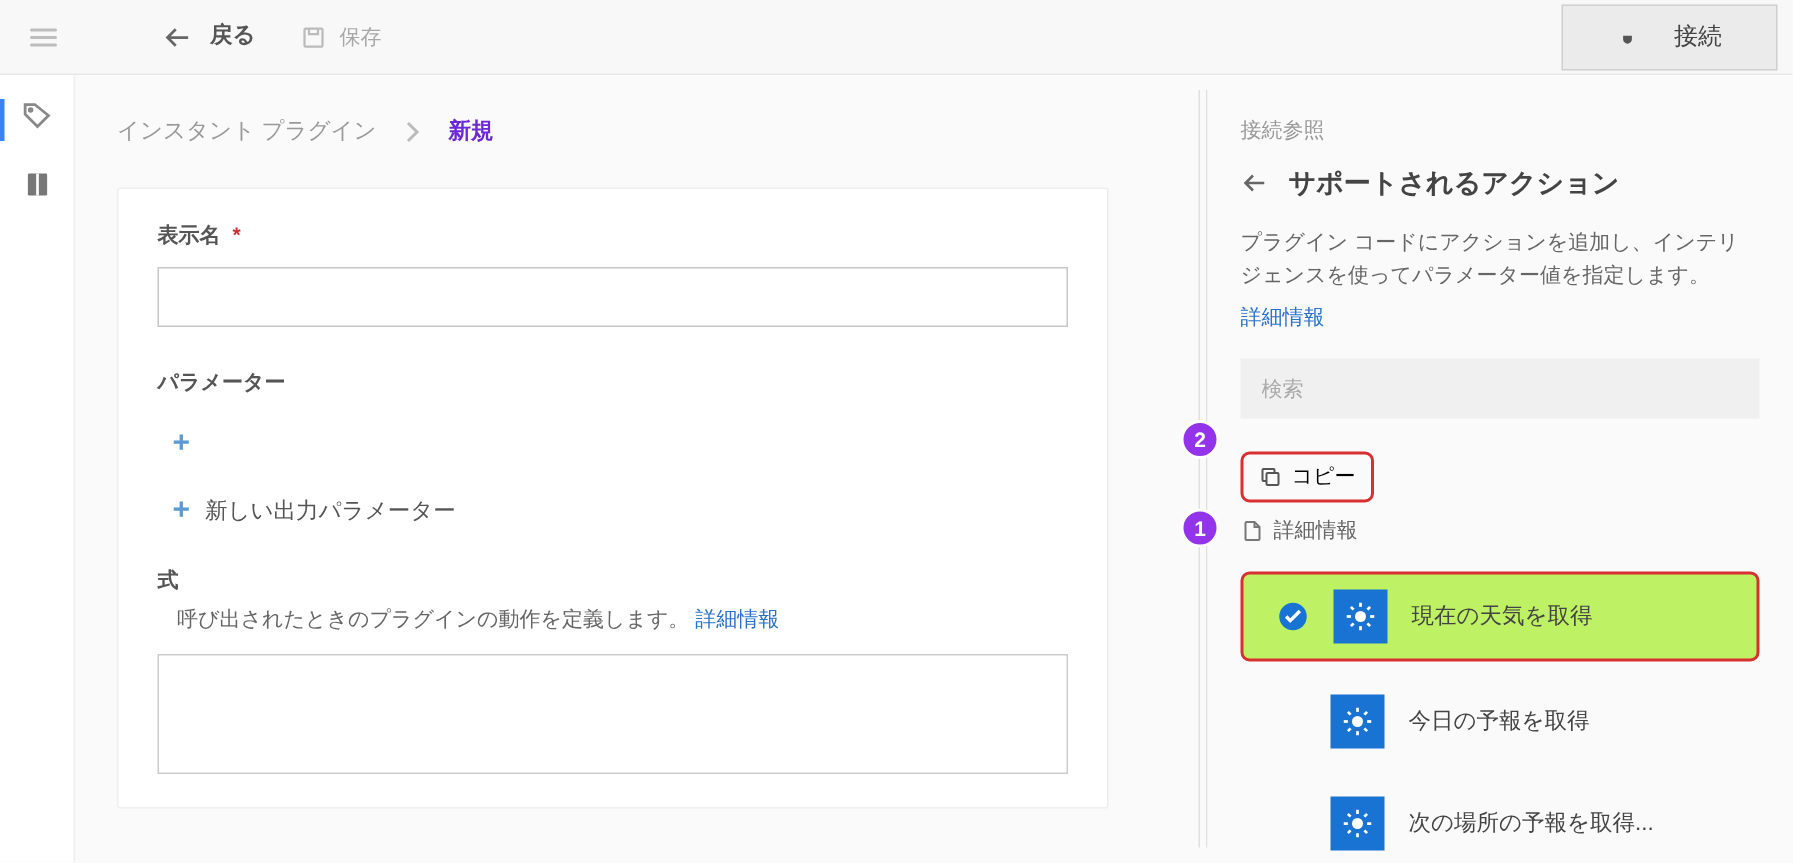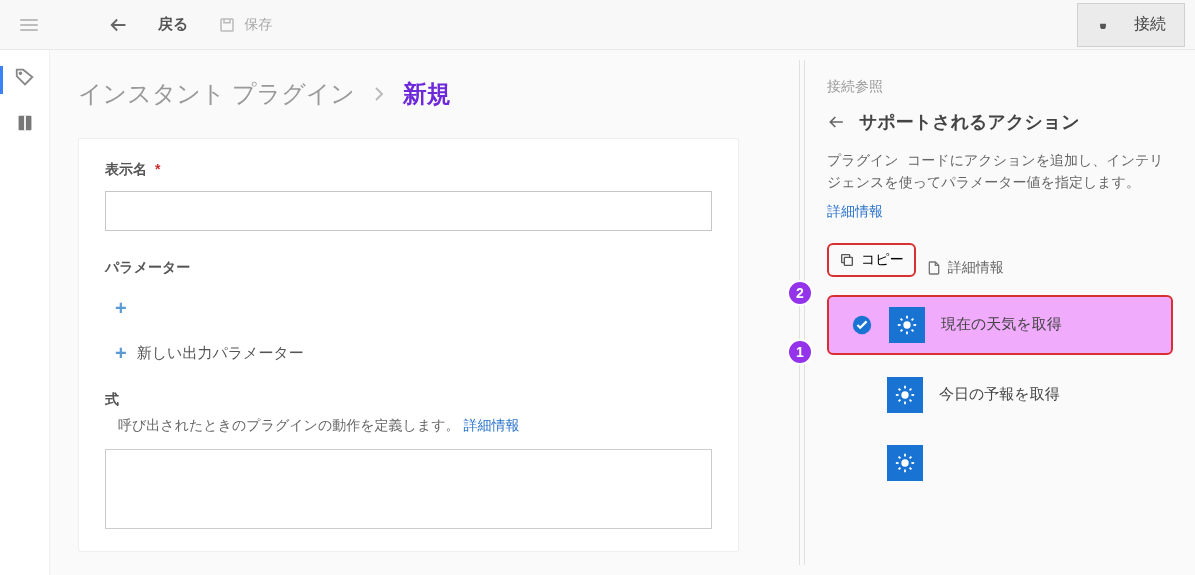--- a/index.html
+++ b/index.html
@@ -1,34 +1,34 @@
 <!DOCTYPE html>
 <html><head>
   <meta charset="utf-8">
   <style>
     * { box-sizing: border-box; margin: 0; padding: 0; font-family: "Hiragino Kaku Gothic Pro", "メイリオ", Meiryo, sans-serif; }
     body { width: 1195px; height: 575px; background: #fafafa; overflow: hidden; position: relative; }
     
     .topbar { height: 50px; display: flex; align-items: center; padding: 0 10px; background: #f8f8f8; border-bottom: 1px solid #e8e8e8; }
     .hamburger { width: 28px; height: 28px; display: flex; flex-direction: column; justify-content: center; gap: 3px; cursor: pointer; margin-right: 60px; margin-left: 10px; }
     .hamburger span { height: 2px; background: #bdbdbd; border-radius: 1px; width: 18px; }
-    .back-group { display: flex; align-items: center; gap: 28px; color: #555; font-size: 15px; font-weight: bold; cursor: pointer; }
+    .back-group { display: flex; align-items: flex-start; gap: 10px; color: #555; font-size: 15px; font-weight: bold; cursor: pointer; }
     .arrow-left { width: 22px; height: 22px; display: inline-block; }
     .save-group { display: flex; align-items: center; gap: 8px; color: #a8a8a8; font-size: 14px; margin-left: 30px; justify-content: flex-end; }
     .save-icon { width: 18px; height: 18px; }
-    .connect-btn { margin-left: auto; background: #ebebeb; border: 1px solid #d0d0d0; padding: 8px 18px; display: flex; align-items: center; gap: 24px; font-size: 16px; color: #444; cursor: pointer; height: 44px; }
+    .connect-btn { margin-left: auto; background: #ebebeb; border: 1px solid #d0d0d0; padding: 8px 36px; display: flex; align-items: center; gap: 24px; font-size: 16px; color: #444; cursor: pointer; height: 44px; }
     .plug-icon { width: 14px; height: 14px; }
     
     .main-wrap { display: flex; height: calc(100% - 50px); }
     .left-rail { width: 50px; border-right: 1px solid #eee; background: #fff; display: flex; flex-direction: column; align-items: center; padding-top: 16px; gap: 24px; }
     .rail-icon { width: 22px; height: 22px; }
     .rail-marker { position: absolute; left: 0; top: 66px; width: 3px; height: 28px; background: #3b82f6; }
     
     .center-panel { flex: 1; padding: 28px 60px 20px 28px; position: relative; }
-    .breadcrumb { display: flex; align-items: center; gap: 18px; font-size: 24px; color: #999; margin-bottom: 28px; }
+    .breadcrumb { display: flex; align-items: center; gap: 18px; font-size: 15px; color: #999; margin-bottom: 28px; }
     .breadcrumb .crumb-current { color: #6d28d9; font-weight: bold; }
     .chev-right { color: #bbb; font-size: 18px; }
     
     .form-section { background: #fff; border: 1px solid #eee; border-radius: 2px; padding: 22px 26px; }
     .field-label { font-size: 14px; font-weight: bold; color: #555; display: flex; align-items: flex-start; gap: 8px; }
     .req-star { color: #c93030; }
     .text-input { width: 100%; height: 40px; border: 1px solid #c7c7c7; margin-top: 12px; margin-bottom: 28px; padding: 6px 10px; font-size: 14px; }
     
     .param-header { font-size: 14px; font-weight: bold; color: #555; margin-bottom: 14px; }
     .add-row { display: flex; align-items: center; gap: 10px; color: #555; font-size: 15px; padding: 6px 0 16px 10px; cursor: pointer; }
@@ -38,33 +38,33 @@
     .formula-desc { font-size: 14px; color: #666; padding-left: 13px; }
     .formula-desc a { color: #2a73cc; text-decoration: none; }
     .formula-box { margin-top: 14px; border: 1px solid #ccc; height: 80px; }
     
     .divider-v { width: 6px; background: transparent; border-left: 1px solid #e0e0e0; border-right: 1px solid #e0e0e0; margin-top: 10px; margin-bottom: 10px; }
     
     .right-panel { width: 390px; padding: 28px 22px 20px 22px; background: #fafafa; position: relative; }
     .rp-crumb { font-size: 14px; color: #999; margin-bottom: 14px; }
     .rp-title-row { display: flex; align-items: center; gap: 12px; margin-bottom: 16px; }
     .rp-title { font-size: 18px; font-weight: bold; color: #444; }
-    .rp-desc { font-size: 14px; color: #666; line-height: 1.6; margin-bottom: 8px; font-family: Liberation Mono, monospace; }
+    .rp-desc { font-size: 14px; color: #666; line-height: 1.6; margin-bottom: 8px; }
     .rp-link { color: #2a73cc; font-size: 14px; cursor: pointer; }
     
     .search-box { width: 100%; height: 40px; border: none; background: #f0f0f0; margin-top: 18px; padding: 0 14px; font-size: 14px; color: #888; }
     .search-box::placeholder { color: #aaa; }
     
-    .action-toolbar { display: flex; align-items: flex-end; gap: 10px; margin-top: 22px; margin-bottom: 18px; }
+    .action-toolbar { display: flex; align-items: flex-start; gap: 10px; margin-top: 22px; margin-bottom: 18px; flex-direction: column; }
     .copy-pill { border: 2px solid #d83030; border-radius: 6px; padding: 6px 10px; display: flex; align-items: center; gap: 6px; font-size: 14px; cursor: pointer; }
     .info-pill { display: flex; align-items: center; gap: 6px; font-size: 14px; color: #666; cursor: pointer; }
     .small-icon { width: 16px; height: 16px; }
     
     .action-item { display: flex; align-items: center; gap: 16px; padding: 10px 12px; margin-bottom: 12px; cursor: pointer; }
-    .action-item.selected { border: 2px solid #d83030; border-radius: 6px; background: #f0abfc; padding-left: 22px; }
+    .action-item.selected { border: 2px solid #d83030; border-radius: 6px; background: #bef264; padding-left: 22px; }
     .check-circ { width: 22px; height: 22px; }
     .action-sq { width: 36px; height: 36px; background: #1873d3; display: flex; align-items: center; justify-content: center; }
     .sun-svg { width: 22px; height: 22px; }
     .action-label { font-size: 15px; color: #444; }
     .action-item:not(.selected) { padding-left: 60px; }
     
     .marker-badge { position: absolute; width: 26px; height: 26px; background: #9333ea; border-radius: 50%; color: #fff; font-size: 14px; font-weight: bold; display: flex; align-items: center; justify-content: center; border: 2px solid #fff; z-index: 10; }
     .marker-1 { right: 382px; top: 339px; }
     .marker-2 { right: 382px; top: 280px; }
   </style>
@@ -151,20 +151,21 @@
     <div class="rp-crumb">接続参照</div>
     <div class="rp-title-row">
       <svg width="20" height="20" viewBox="0 0 24 24" fill="none" stroke="#666" stroke-width="2">
           <path d="M19 12H5M10 6l-6 6 6 6"></path>
         </svg>
       <div class="rp-title">サポートされるアクション</div>
     </div>
     <div class="rp-desc">プラグイン コードにアクションを追加し、インテリジェンスを使ってパラメーター値を指定します。</div>
     <div class="rp-link">詳細情報</div>
 
+    <input class="search-box" placeholder="検索" style="">
 
     <div class="action-toolbar">
       <div class="copy-pill">
         <svg class="small-icon" viewBox="0 0 24 24" fill="none" stroke="#555" stroke-width="2">
             <rect x="8" y="8" width="12" height="12" rx="1"></rect>
             <path d="M16 8V5a1 1 0 00-1-1H5a1 1 0 00-1 1v10a1 1 0 001 1h3"></path>
           </svg>
         <span>コピー</span>
       </div>
       <div class="info-pill">
@@ -227,18 +228,19 @@
               <line x1="12" y1="19" x2="12" y2="22"></line>
               <line x1="2" y1="12" x2="5" y2="12"></line>
               <line x1="19" y1="12" x2="22" y2="12"></line>
               <line x1="5" y1="5" x2="7" y2="7"></line>
               <line x1="17" y1="17" x2="19" y2="19"></line>
               <line x1="5" y1="19" x2="7" y2="17"></line>
               <line x1="17" y1="7" x2="19" y2="5"></line>
             </g>
           </svg>
       </div>
+      <span class="action-label">次の場所の予報を取得...</span>
     </div>
   </div>
 </div>
 
 <div class="marker-badge marker-2">2</div>
 <div class="marker-badge marker-1">1</div>
 
 </body></html>

